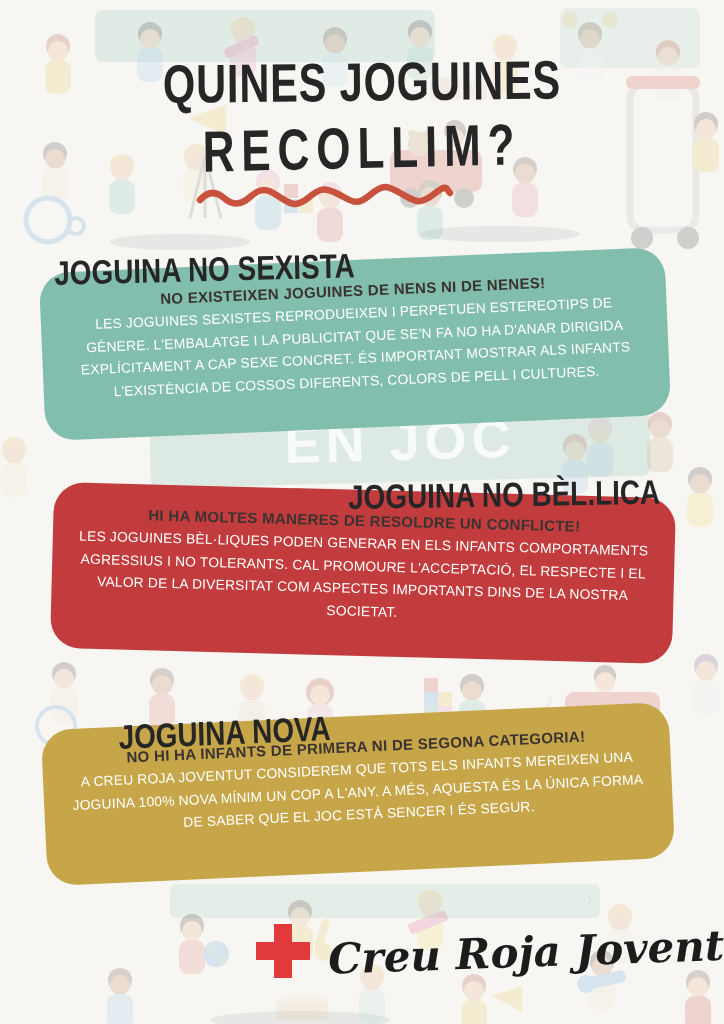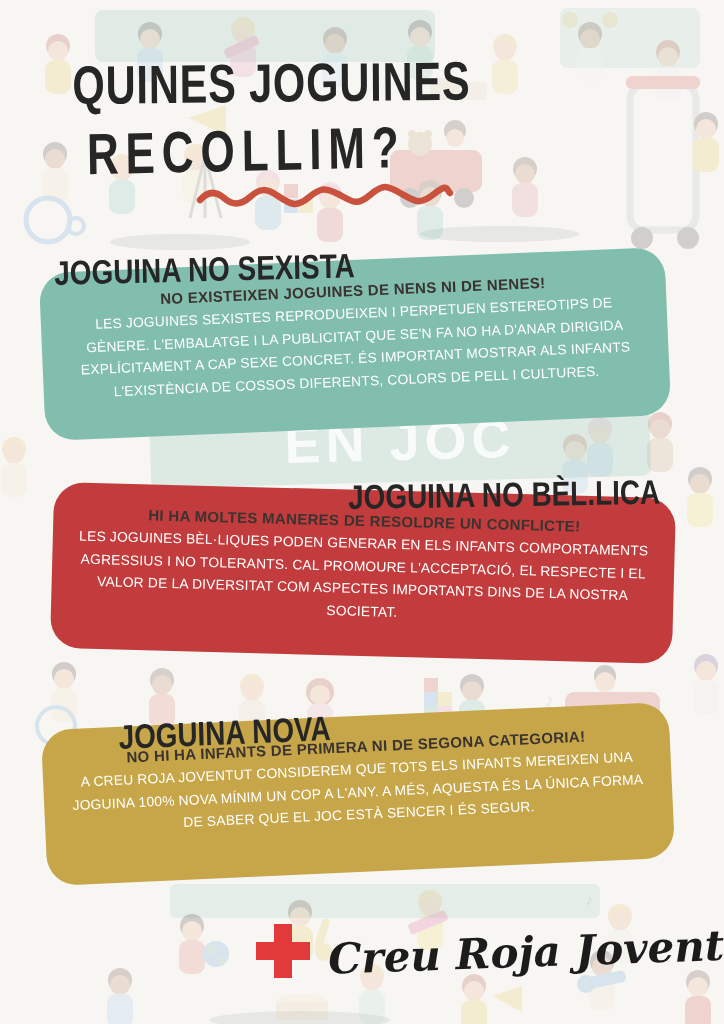--- a/index.html
+++ b/index.html
@@ -11,21 +11,21 @@
   .bg { position:absolute; left:0; top:0; z-index:0; }
 
   .watermark {
     position:absolute; left:150px; top:400px; width:500px; height:82px;
     background:rgba(130,190,173,.22); border-radius:8px;
     transform:rotate(-1.5deg); display:flex; align-items:center; justify-content:center;
     z-index:1;
   }
   .watermark span { font-size:54px; font-weight:bold; color:#ffffff; opacity:.8; letter-spacing:5px; }
 
-  .title { position:absolute; top:52px; left:0; width:100%; z-index:2; color:var(--ink,#262626); }
+  .title { position:absolute; top:52px; left:0; width:100%; text-align:center; z-index:2; color:var(--ink,#262626); }
   .title .t1 { font-size:52px; font-weight:700; letter-spacing:1px; transform:scale(.80,1.04) rotate(-.5deg); }
   .title .t2 { font-size:58px; font-weight:700; letter-spacing:9px; transform:scale(.76,1) rotate(-1deg); margin-top:2px; }
 
   .squiggle { position:absolute; left:196px; top:181px; z-index:2; }
 
   .heading {
     position:absolute; font-weight:700; color:var(--ink,#262626); z-index:3;
     white-space:nowrap; transform-origin:left top;
   }
   .h1 { left:54px;  top:226px; font-size:34px; transform:scale(.82,1) rotate(-1.2deg); }

